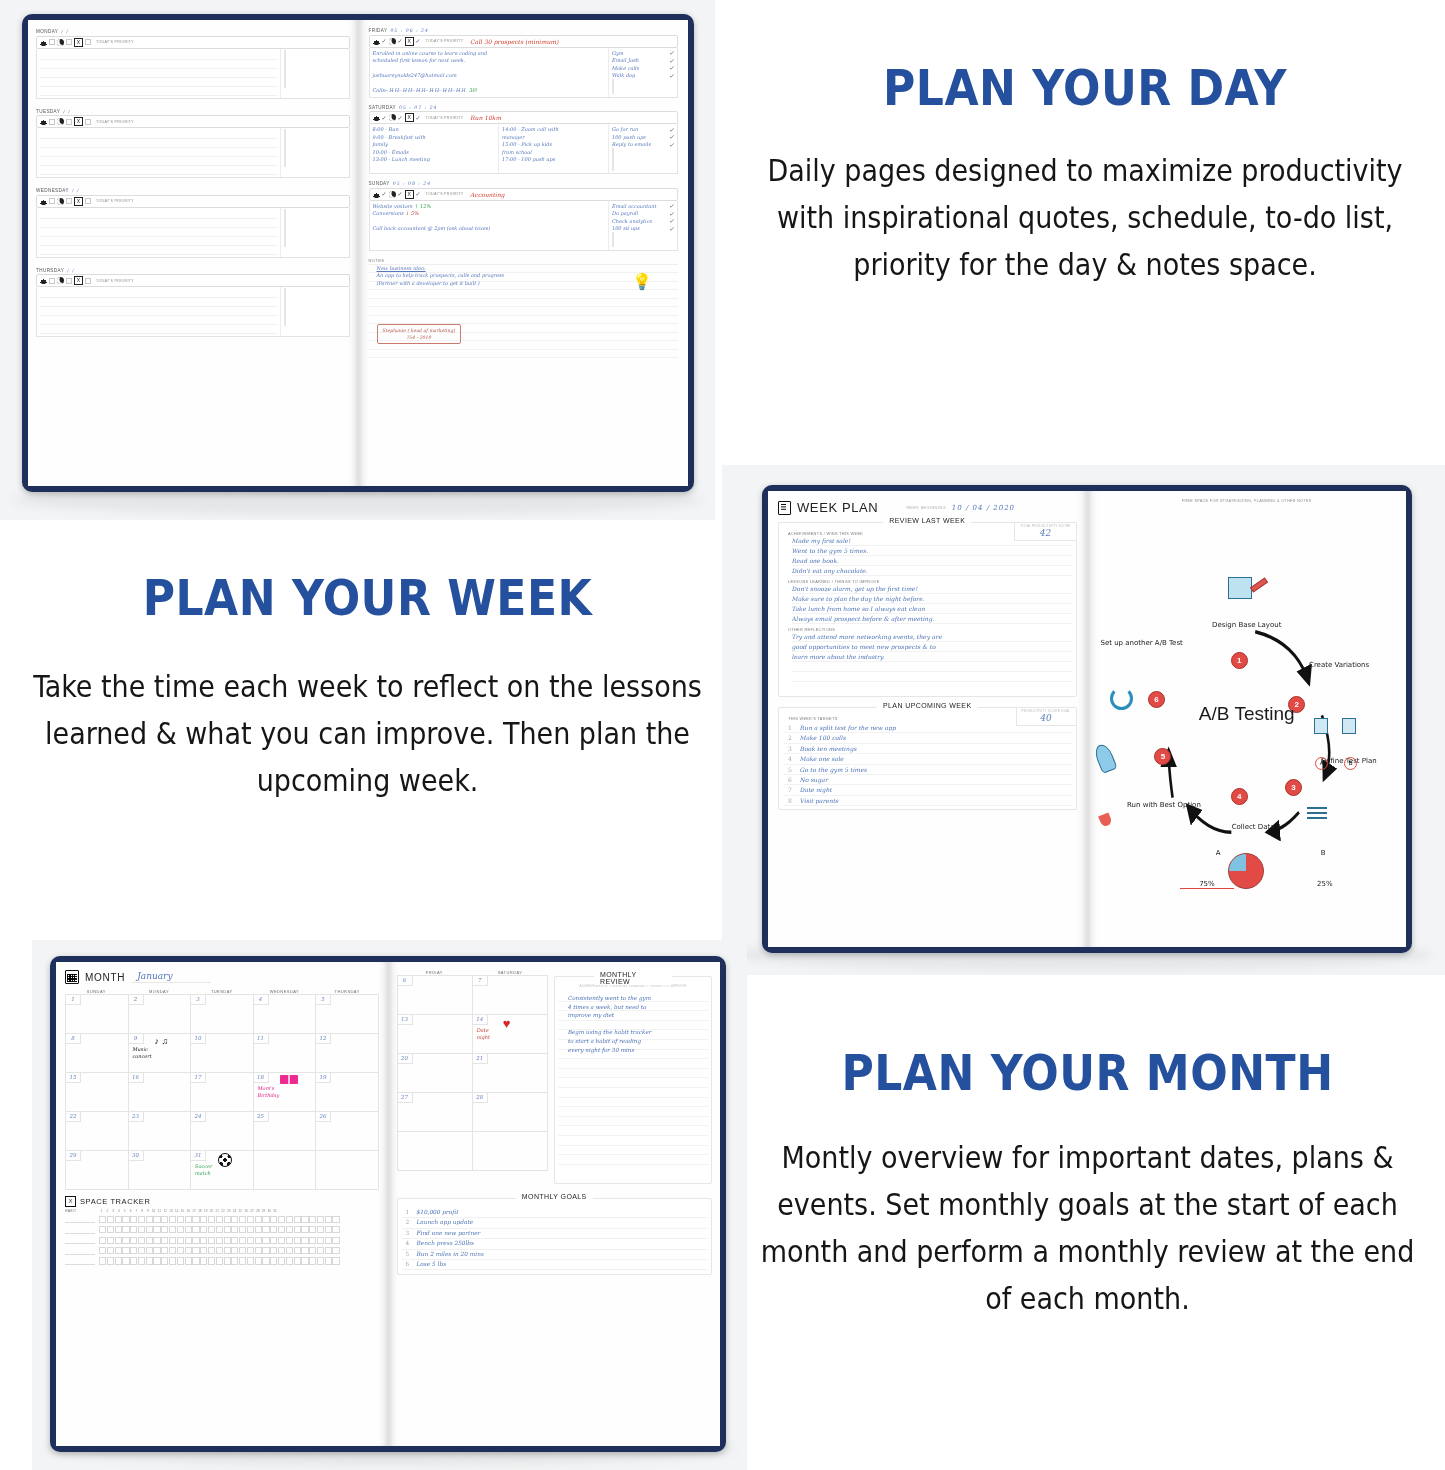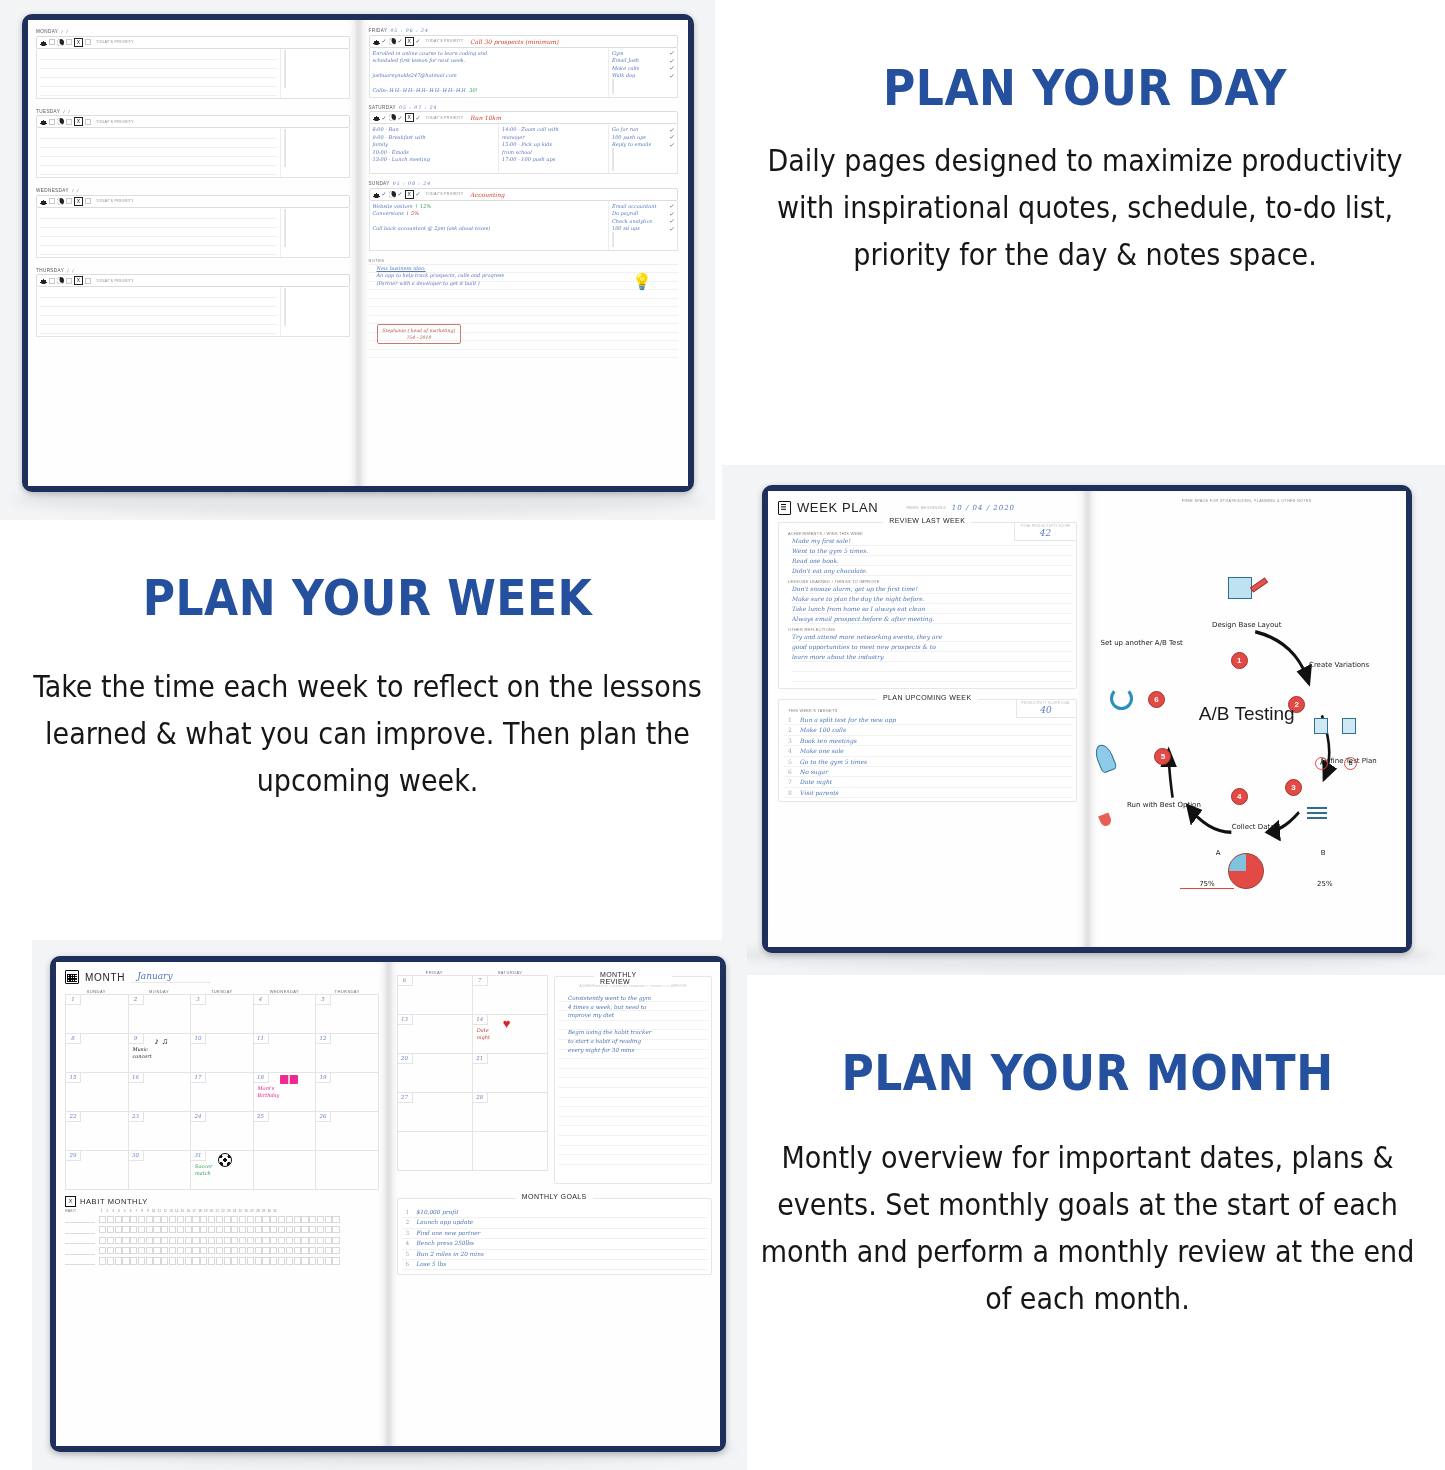--- a/index.html
+++ b/index.html
@@ -431,21 +431,21 @@
               </div>
             </div>
         </div>
 
       </div>
     </div>
   </div>
 
   <div class="copy" style="left:735px;top:60px;width:700px;">
     <h2 style="font-size:49px;">PLAN YOUR DAY</h2>
-    <p style="font-size:30px;line-height:47px;margin-top:20px;padding:0 22px;">Daily pages designed to maximize productivity with inspirational quotes, schedule, to-do list, priority for the day &amp; notes space.</p>
+    <p style="font-size:30px;line-height:47px;margin-top:30px;padding:0 22px;">Daily pages designed to maximize productivity with inspirational quotes, schedule, to-do list, priority for the day &amp; notes space.</p>
   </div>
 
   <div class="copy" style="left:10px;top:570px;width:715px;">
     <h2 style="font-size:49px;">PLAN YOUR WEEK</h2>
     <p style="font-size:30px;line-height:47px;margin-top:36px;padding:0 14px;">Take the time each week to reflect on the lessons learned &amp; what you can improve. Then plan the upcoming week.</p>
   </div>
 
   <div class="photo" style="left:722px;top:465px;width:723px;height:510px;">
     <div class="shadowbase"></div>
     <div class="book" style="left:40px;top:20px;width:650px;height:468px;">
@@ -453,21 +453,21 @@
         <div class="leaf left">
           <div class="wp">
 
             <div class="wp-top">
               <span class="note-icon"></span>
               <span class="wp-title">WEEK PLAN</span>
               <span class="wbeg" style="margin-left:22px;">WEEK BEGINNING</span>
               <span class="wdate">10 / 04 / 2020</span>
             </div>
 
-            <div class="sec" style="padding:6px 4px 6px;">
+            <div class="sec" style="padding:6px 4px 14px;">
               <span class="sec-h">REVIEW LAST WEEK</span>
               <div class="scorebox">
                 <div class="scorelab">TOTAL PRODUCTIVITY SCORE</div>
                 <div class="scoreval">42</div>
               </div>
               <div class="sublab">ACHIEVEMENTS / WINS THIS WEEK</div>
               <div class="hand" id="achList">
                   <div>Made my first sale!</div>
                   <div>Went to the gym 5 times.</div>
                   <div>Read one book.</div>
@@ -709,21 +709,21 @@
                     <div class="ball"></div>
                     <div class="evt green">Soccer<br>match</div>
                   </div>
                   <div class="cell"></div>
                   <div class="cell"></div>
                 </div>
               </div>
 
             <div class="ht-hdr">
               <span class="ht-x">X</span>
-              <span class="ht-title">HABIT MONTHLY</span>
+              <span class="ht-title">SPACE TRACKER</span>
             </div>
             <div style="display:flex;align-items:flex-end;">
               <div style="width:30px;font-size:3.4px;color:#777;letter-spacing:.3px;">HABIT</div>
               <div class="htnums" id="htNums" style="padding-left:4px;">
                   <span>1</span>
                   <span>2</span>
                   <span>3</span>
                   <span>4</span>
                   <span>5</span>
                   <span>6</span>

